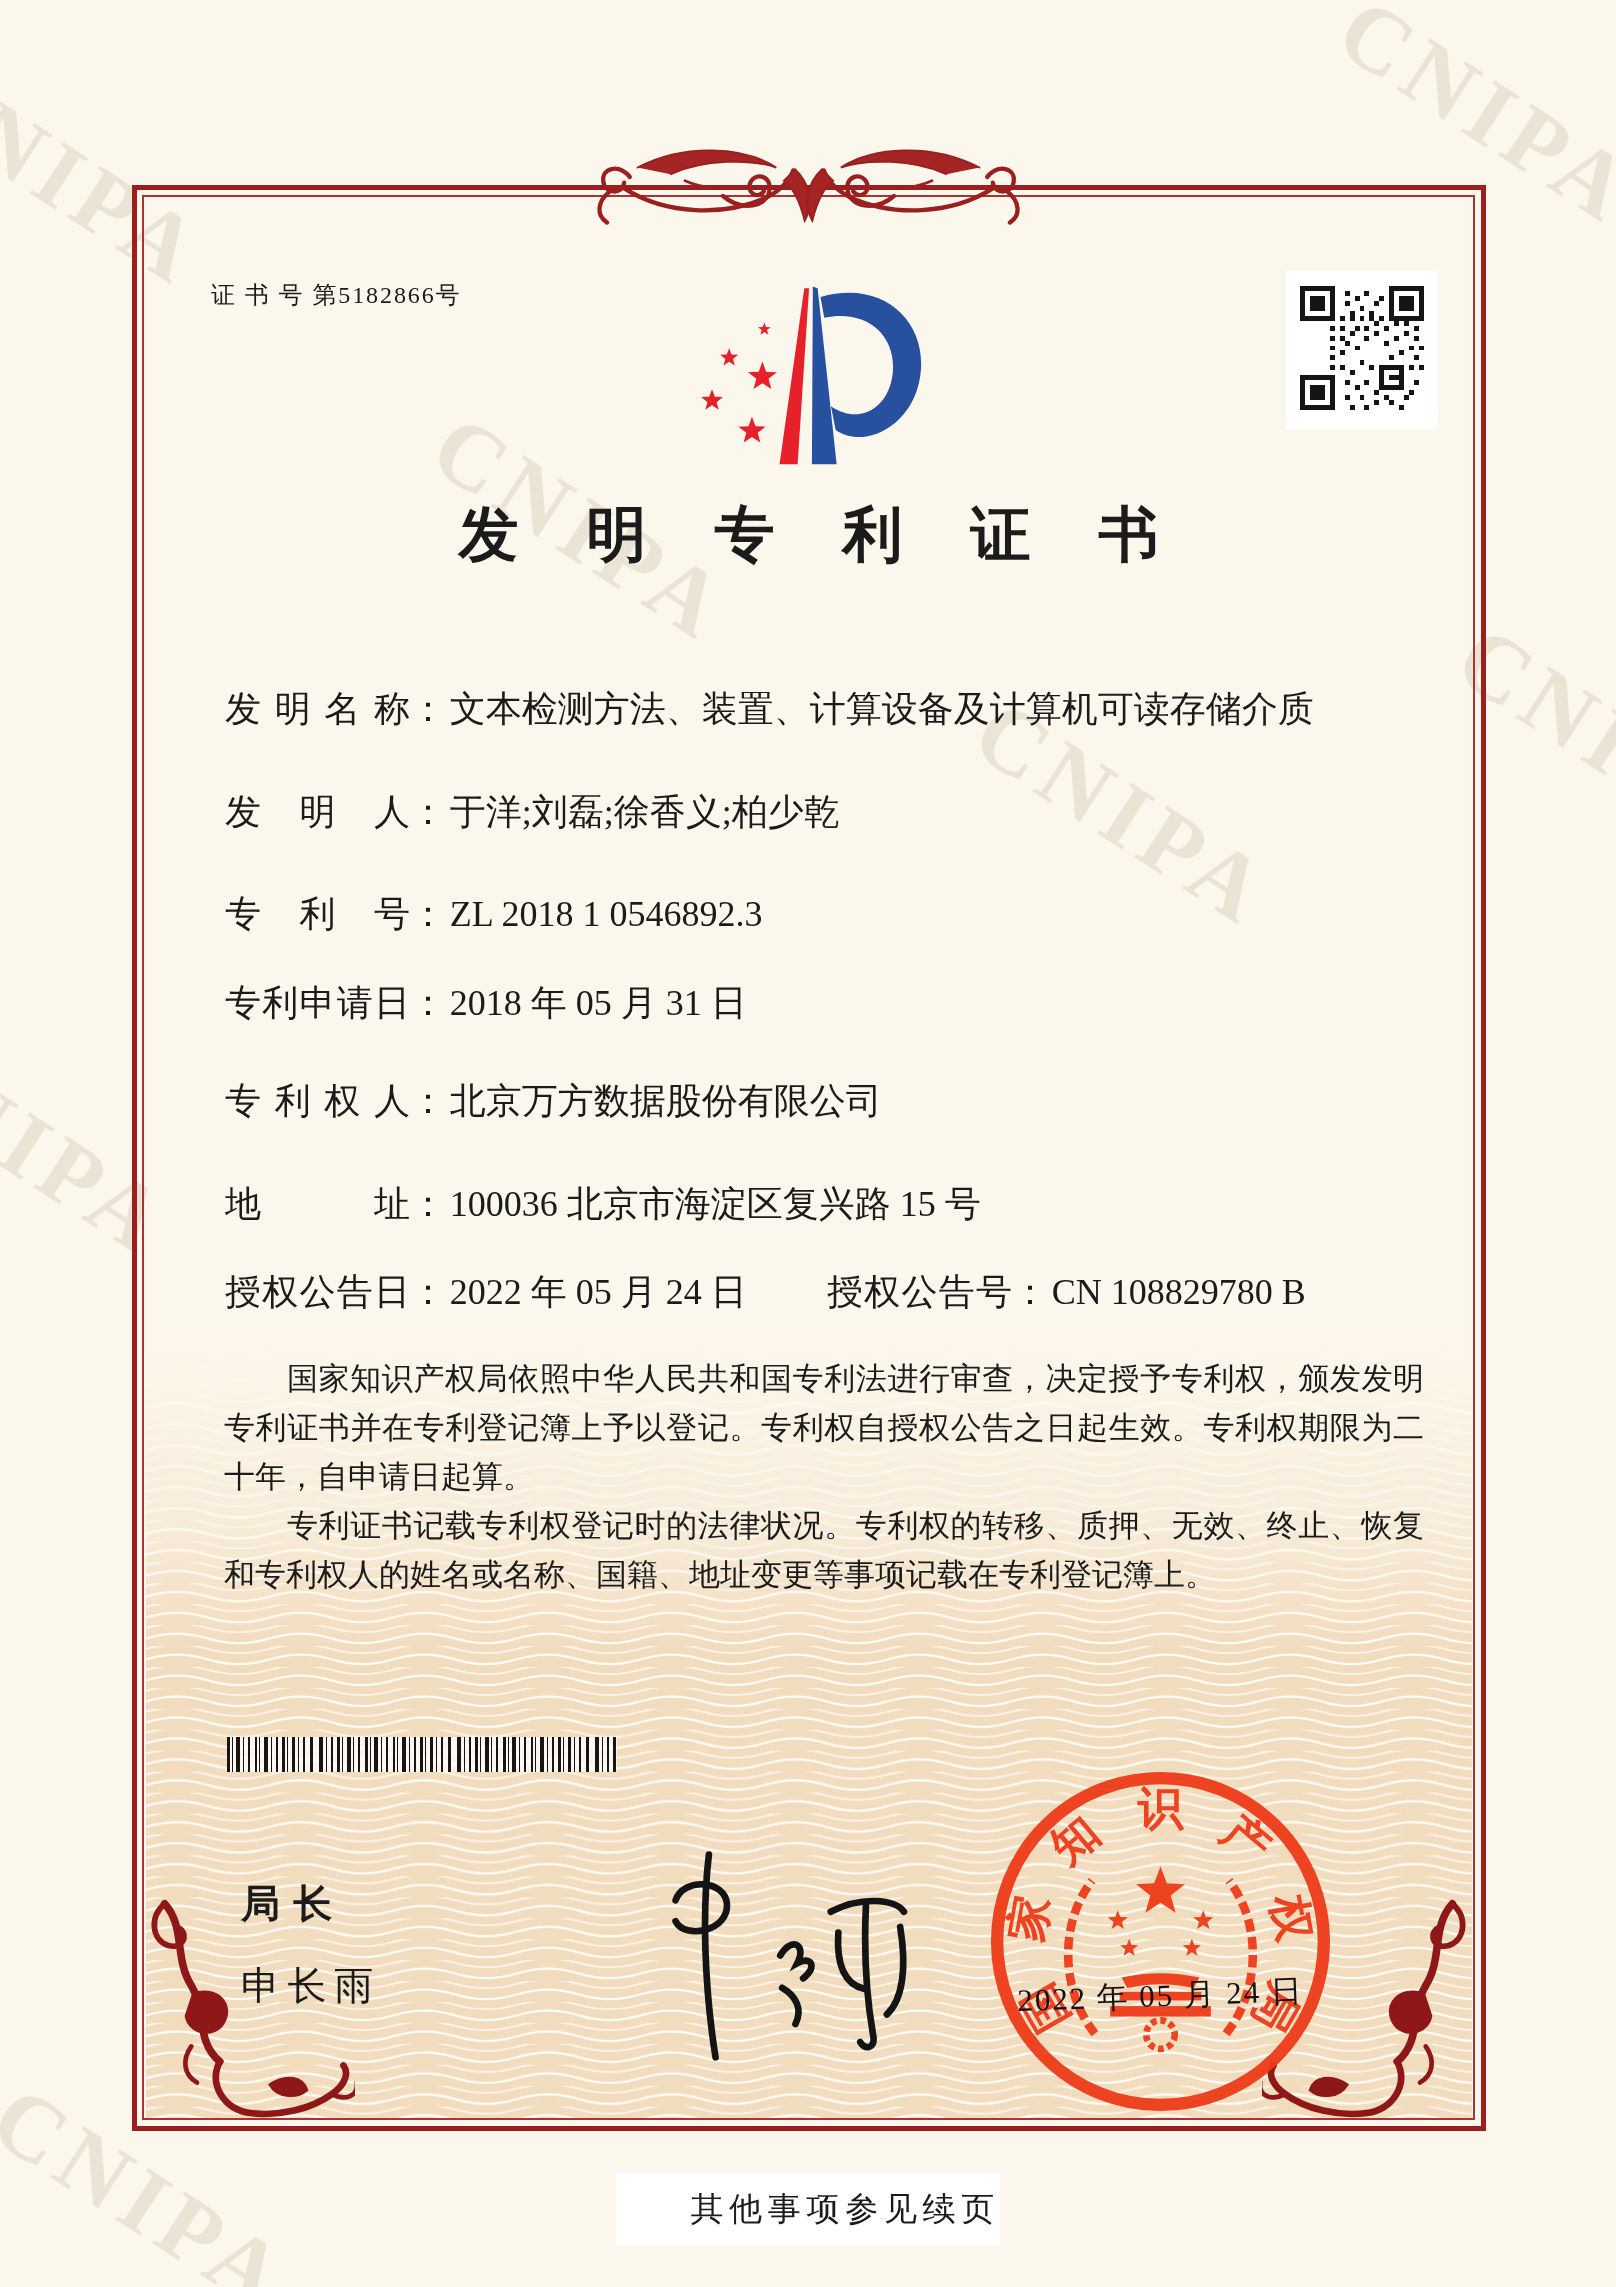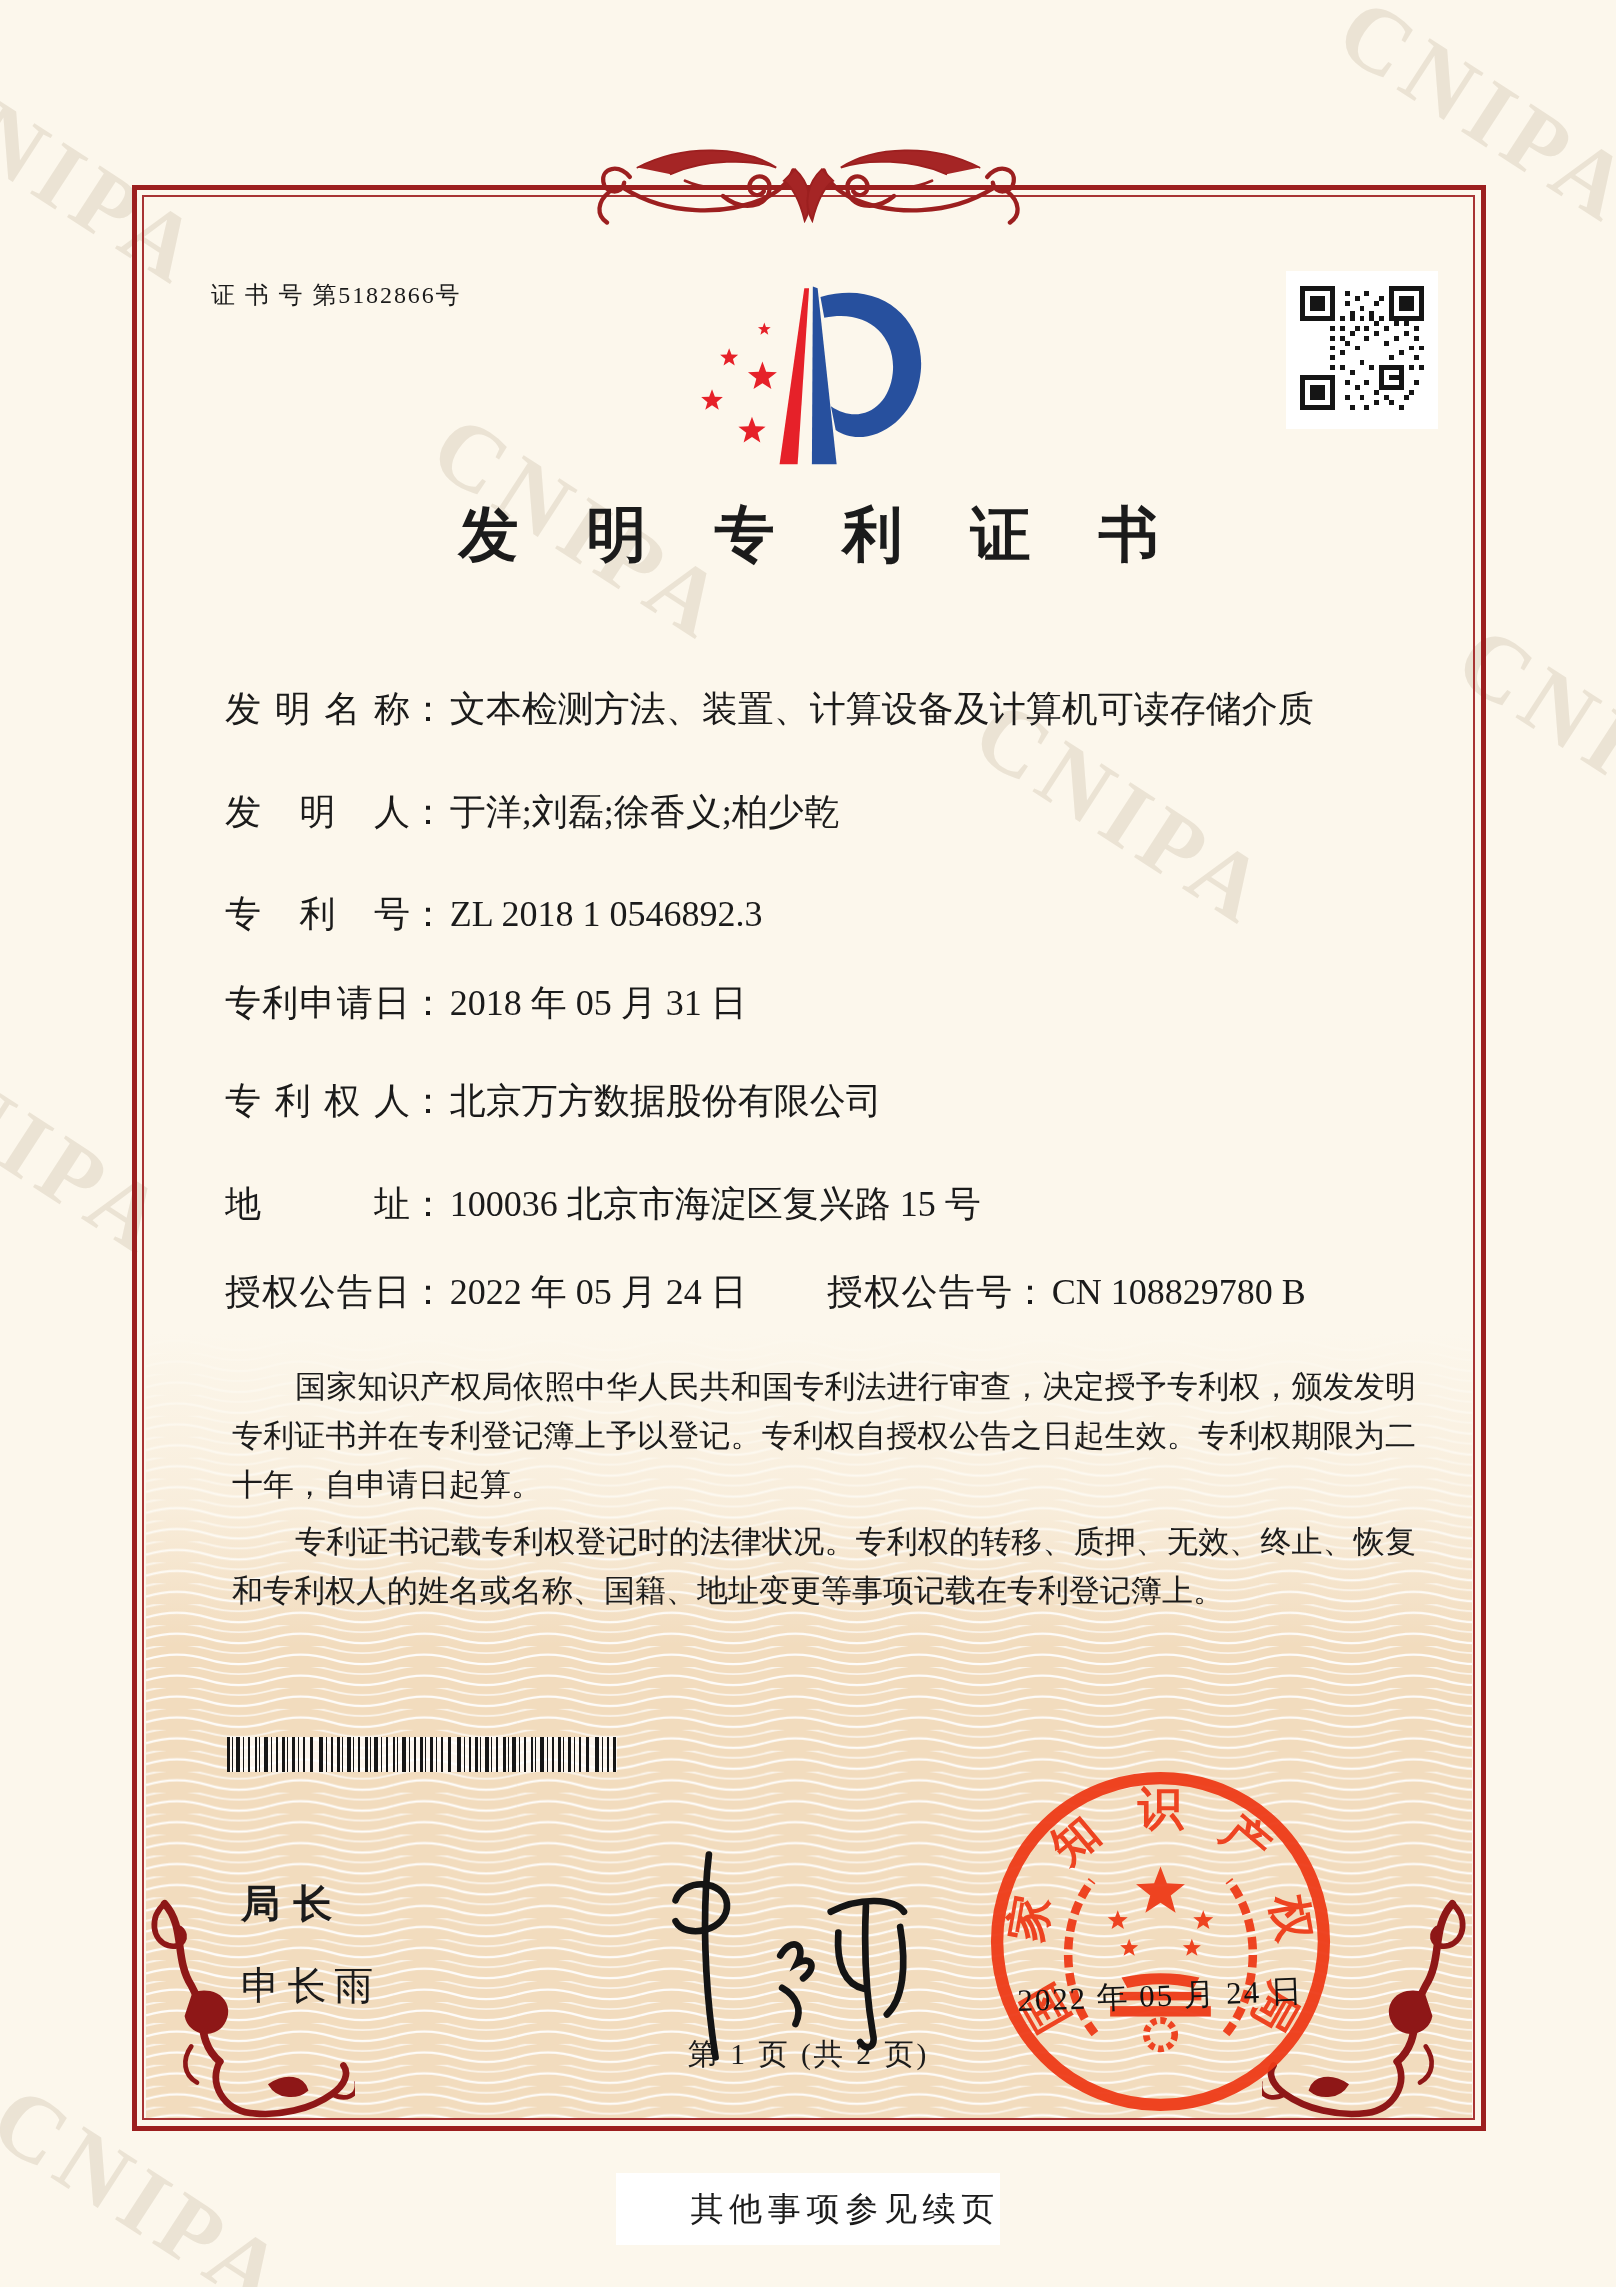--- a/index.html
+++ b/index.html
@@ -29,21 +29,21 @@
   .qr-box{position:absolute;left:1286px;top:271px;width:152px;height:158px;background:#ffffff;z-index:5;}
   .qr-box svg{position:absolute;left:14.3px;top:15px;}
   .title{position:absolute;left:0;right:0;top:495px;text-align:center;font-size:60px;
     font-weight:700;letter-spacing:68px;text-indent:68px;z-index:5;white-space:nowrap;}
   .row{position:absolute;left:225px;width:1265px;font-size:36px;z-index:5;white-space:nowrap;}
   .jlabel{display:inline-flex;justify-content:space-between;width:185px;vertical-align:baseline;}
   .val{margin-left:3.8px;margin-top:23px;}
   .row .grp2{position:absolute;left:602px;top:0;}
   .paras{position:absolute;left:224px;top:1354px;width:1200px;font-size:31px;
     line-height:49px;text-align:justify;z-index:5;}
-  .paras p{margin:8px;text-indent:63px;}
+  .paras p{margin:0;text-indent:63px;}
   .barcode{position:absolute;left:227px;top:1737px;width:390px;height:35px;z-index:5;
     background-color:rgba(255,255,255,.72);
     background-image:repeating-linear-gradient(90deg,#161616 0 2.9px,transparent 2.9px 4.8px,
       #161616 4.8px 5.7px,transparent 5.7px 9.5px,#161616 9.5px 13.3px,transparent 13.3px 16px,
       #161616 16px 17px,transparent 17px 21px,#161616 21px 23px,transparent 23px 27.6px);}
   .sig-title{position:absolute;left:241px;top:1877px;font-size:39px;letter-spacing:13.3px;
     font-family:"Liberation Sans","DejaVu Sans",sans-serif;font-weight:700;z-index:5;}
   .sig-name{position:absolute;left:241px;top:1959px;font-size:39px;letter-spacing:7.6px;
     font-family:Liberation Sans, sans-serif;font-weight:500;z-index:5;}
   .signature{position:absolute;left:628px;top:1843px;z-index:6;}
@@ -274,19 +274,18 @@
       <polygon points="157.0,187.0 159.5,193.6 166.5,193.9 161.0,198.3 162.9,205.1 157.0,201.2 151.1,205.1 153.0,198.3 147.5,193.9 154.5,193.6"></polygon>
       <polygon points="223.0,187.0 225.5,193.6 232.5,193.9 227.0,198.3 228.9,205.1 223.0,201.2 217.1,205.1 219.0,198.3 213.5,193.9 220.5,193.6"></polygon>
       <path d="M149,228 Q190,219 231,228 L225,239 Q190,231 155,239 Z"></path>
       <rect x="147" y="243" width="86" height="9"></rect>
       <rect x="137" y="258" width="106" height="11"></rect>
       <circle cx="190" cy="288" r="15" fill="none" stroke="var(--seal-red)" stroke-width="7" stroke-dasharray="6 4"></circle>
     </g>
   </svg>
   <div class="seal-date">2022 年 05 月 24 日</div>
 
-  <div class="page-info">第 1 页 (共 2 页)</div>
   <div class="note-box">
     <div class="note">其他事项参见续页</div>
   </div>
 
 </div>
 
 
 </body></html>

